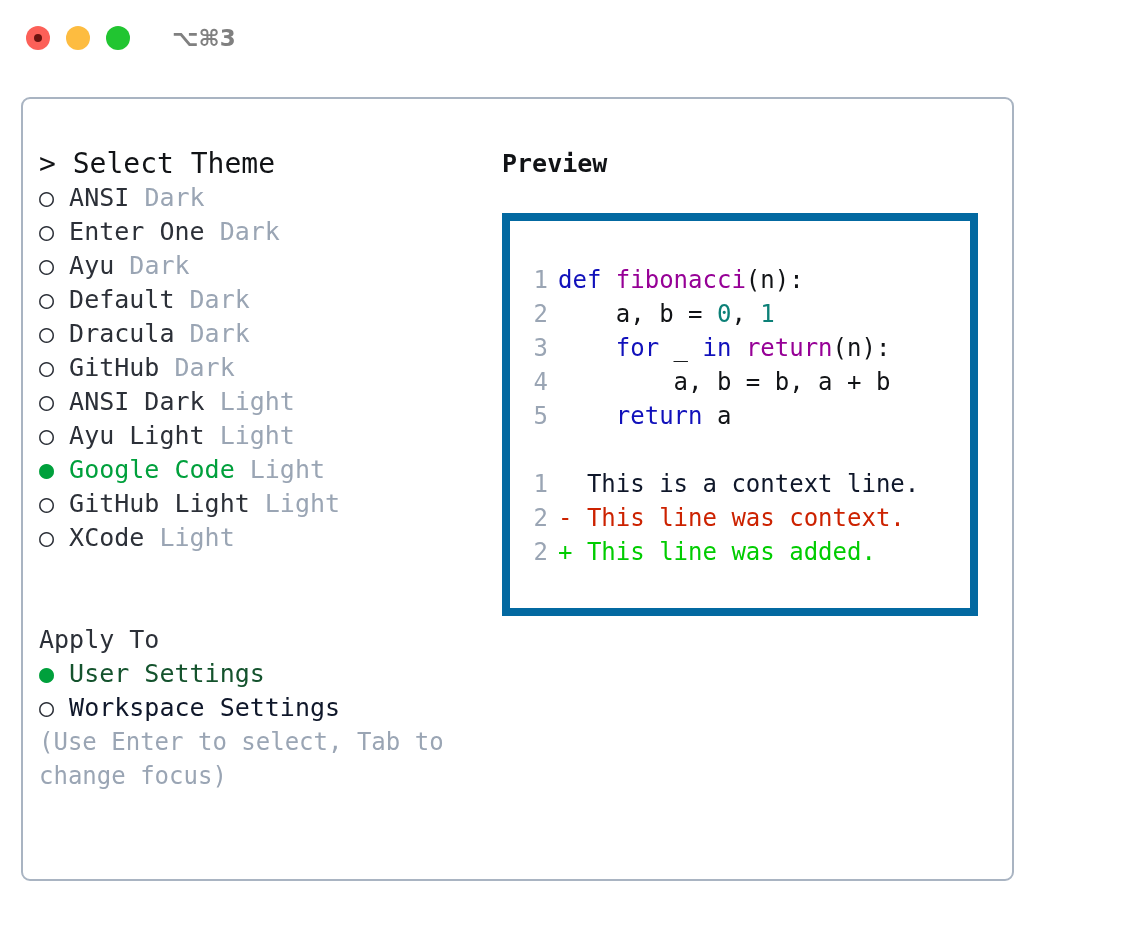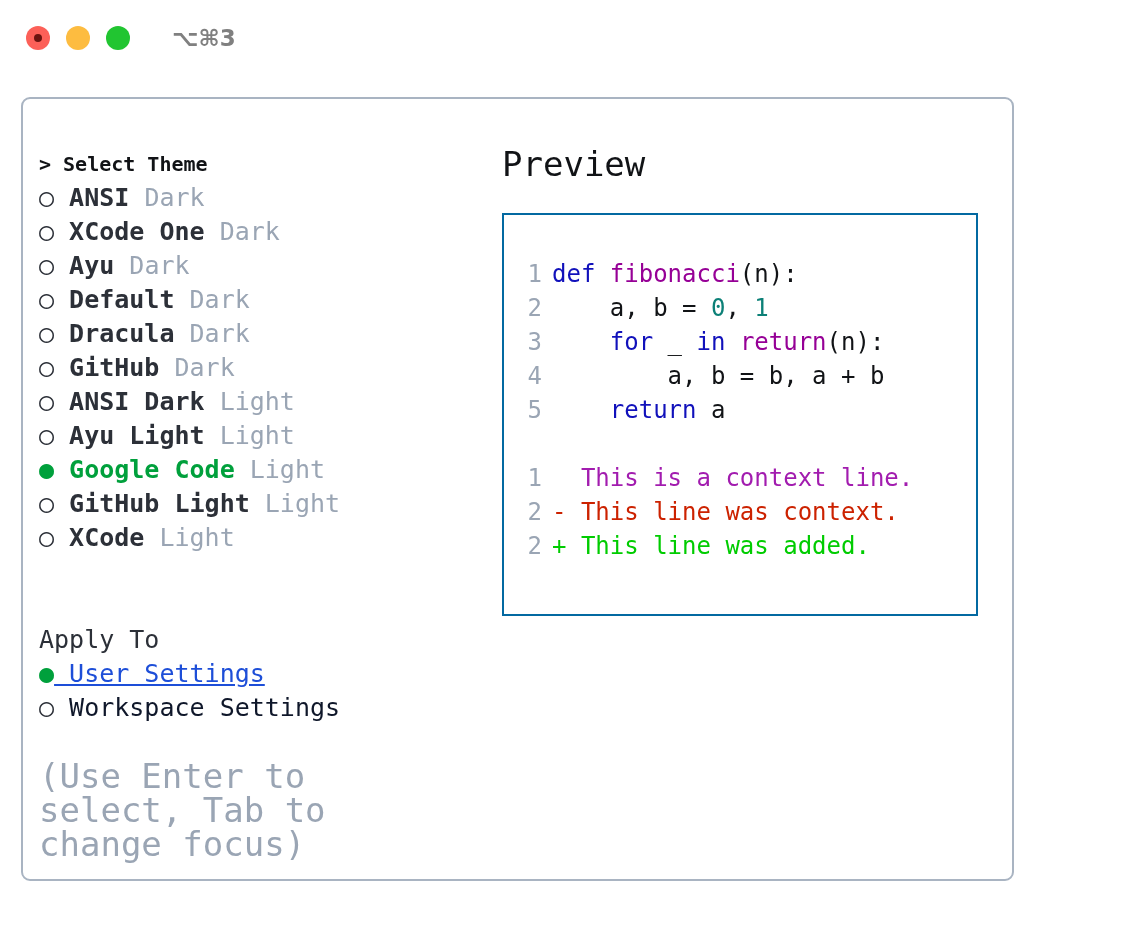--- a/index.html
+++ b/index.html
@@ -78,82 +78,81 @@
     height: 100%;
   }
   
   .left-col {
     position: absolute;
     left: 16px;
     top: 48px;
     width: 430px;
   }
   .list-header {
-    font-size: 20px;
-    font-weight: bold;
+    font-size: 28px;
+    font-weight: normal;
     color: #111316;
     line-height: 34px;
     white-space: pre;
   }
   .theme-row {
     font-size: 25px;
     line-height: 34px;
     color: #2c3038;
     white-space: pre;
     display: block;
   }
   .marker { color: #2c3038; }
   .marker.on { color: #00a03c; }
-  .tname { color: #2c3038; font-weight: bold; }
+  .tname { color: #2c3038; }
   .theme-row.selected .tname { color: #00a03c; }
   .tcat { color: #9aa5b4; }
 
   .section-label {
     font-size: 25px;
     line-height: 34px;
     color: #2c3038;
     white-space: pre;
     margin-top: 68px;
   }
   .apply-row {
     font-size: 25px;
     line-height: 34px;
     color: #2c3038;
     white-space: pre;
     display: block;
   }
-  .apply-row.selected .aname { color: #1d4ed8; text-decoration: underline; }
+  .apply-row.selected .aname { color: #14532d; }
   .aname { color: #0f172a; }
 
   .hint {
-    margin-top: 34px;
-    font-size: 34px;
+    font-size: 24px;
     line-height: 34px;
     color: #9aa5b4;
     width: 410px;
   }
   
   .right-col {
     position: absolute;
     left: 479px;
     top: 48px;
     width: 490px;
   }
   .preview-header {
-    font-size: 34px;
-    font-weight: normal;
+    font-size: 25px;
+    font-weight: bold;
     color: #111316;
     line-height: 34px;
     white-space: pre;
   }
   .preview-box {
     margin-top: 32px;
     width: 476px;
     height: 403px;
-    border: 2px solid #0369a1;
+    border: 8px solid #0369a1;
     box-sizing: border-box;
     background: #ffffff;
     padding: 42px 0 0 12px;
   }
   .code-line {
     font-size: 24px;
     line-height: 34px;
     white-space: pre;
     color: #111316;
   }
@@ -162,21 +161,21 @@
     display: inline-block;
     width: 26px;
     text-align: right;
     margin-right: 10px;
   }
   .kw  { color: #1111bb; }
   .fn  { color: #960096; }
   .num { color: #0c8077; }
   .pn  { color: #111316; }
   .gap { height: 34px; }
-  .ctx { color: #a21caf; }
+  .ctx { color: #0f172a; }
   .del { color: #cc2200; }
   .add { color: #00cc00; }
 </style>
 </head>
 <body>
 
 <div class="window">
 
   <div class="titlebar">
     <div class="dots">
@@ -187,21 +186,21 @@
     <span class="shortcut">⌥⌘3</span>
   </div>
 
   <div class="panel">
     <div class="panel-inner">
 
       <div class="left-col">
         <div class="list-header">&gt; Select Theme</div>
         <div id="theme-list">
             <div class="theme-row"><span class="marker">○</span><span class="tname"> ANSI</span><span class="tcat"> Dark</span></div>
-            <div class="theme-row"><span class="marker">○</span><span class="tname"> XCode One</span><span class="tcat"> Dark</span></div>
+            <div class="theme-row"><span class="marker">○</span><span class="tname"> Enter One</span><span class="tcat"> Dark</span></div>
             <div class="theme-row"><span class="marker">○</span><span class="tname"> Ayu</span><span class="tcat"> Dark</span></div>
             <div class="theme-row"><span class="marker">○</span><span class="tname"> Default</span><span class="tcat"> Dark</span></div>
             <div class="theme-row"><span class="marker">○</span><span class="tname"> Dracula</span><span class="tcat"> Dark</span></div>
             <div class="theme-row"><span class="marker">○</span><span class="tname"> GitHub</span><span class="tcat"> Dark</span></div>
             <div class="theme-row"><span class="marker">○</span><span class="tname"> ANSI Dark</span><span class="tcat"> Light</span></div>
             <div class="theme-row"><span class="marker">○</span><span class="tname"> Ayu Light</span><span class="tcat"> Light</span></div>
             <div class="theme-row selected"><span class="marker on">●</span><span class="tname"> Google Code</span><span class="tcat"> Light</span></div>
             <div class="theme-row"><span class="marker">○</span><span class="tname"> GitHub Light</span><span class="tcat"> Light</span></div>
             <div class="theme-row"><span class="marker">○</span><span class="tname"> XCode</span><span class="tcat"> Light</span></div>
           </div>

